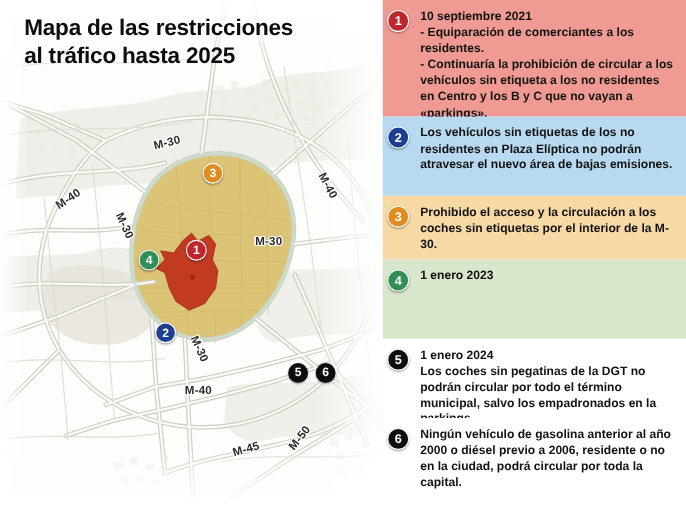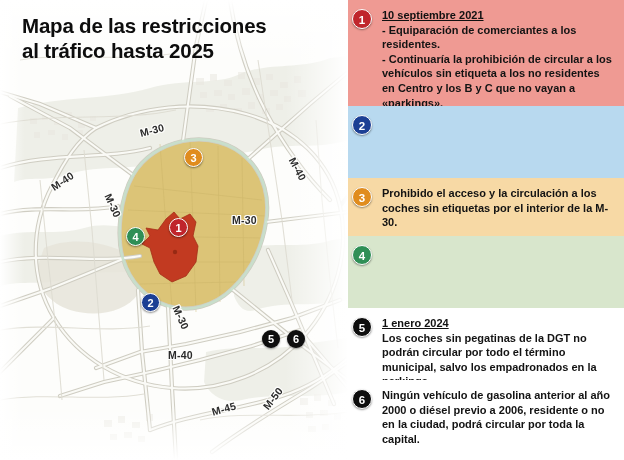--- a/index.html
+++ b/index.html
@@ -121,21 +121,20 @@
     border: 1.5px solid #ffffff;
     box-sizing: border-box;
     box-shadow: 0 1px 2px rgba(0,0,0,.4);
   }
   .legend-date {
     font-size: 11px;
     font-weight: 700;
     color: #111111;
     line-height: 1.32;
     margin-bottom: 0px;
-    text-decoration: underline;
   }
   .legend-text {
     font-size: 11px;
     font-weight: 700;
     color: #131313;
     line-height: 1.33;
     white-space: pre-line;
   }
 </style>
 </head>
@@ -363,27 +362,29 @@
 
   <div class="legend" id="legend">
       <div class="legend-item" style="background: rgb(239, 154, 147); height: 106px;">
         <div class="legend-badge" style="background: rgb(192, 37, 44);">1</div>
         <div class="legend-date">10 septiembre 2021</div>
         <div class="legend-text">- Equiparación de comerciantes a los residentes.
 - Continuaría la prohibición de circular a los vehículos sin etiqueta a los no residentes en Centro y los B y C que no vayan a «parkings».</div>
       </div>
       <div class="legend-item" style="background: rgb(184, 217, 239); height: 72px;">
         <div class="legend-badge" style="background: rgb(28, 63, 148);">2</div>
+        <div class="legend-text">Los vehículos sin etiquetas de los no residentes en Plaza Elíptica no podrán atravesar el nuevo área de bajas emisiones.</div>
       </div>
       <div class="legend-item" style="background: rgb(247, 217, 165); height: 58px;">
         <div class="legend-badge" style="background: rgb(224, 140, 30);">3</div>
         <div class="legend-text">Prohibido el acceso y la circulación a los coches sin etiquetas por el interior de la M-30.</div>
       </div>
       <div class="legend-item" style="background: rgb(216, 230, 204); height: 72px;">
         <div class="legend-badge" style="background: rgb(47, 143, 86);">4</div>
+        <div class="legend-date">1 enero 2023</div>
       </div>
       <div class="legend-item" style="background: rgb(255, 255, 255); height: 72px;">
         <div class="legend-badge" style="background: rgb(14, 14, 14); border-color: rgb(255, 255, 255);">5</div>
         <div class="legend-date">1 enero 2024</div>
         <div class="legend-text">Los coches sin pegatinas de la DGT no podrán circular por todo el término municipal, salvo los empadronados en la parkings.</div>
       </div>
       <div class="legend-item" style="background: rgb(255, 255, 255); height: 80px;">
         <div class="legend-badge" style="background: rgb(14, 14, 14); border-color: rgb(255, 255, 255);">6</div>
         <div class="legend-text">Ningún vehículo de gasolina anterior al año 2000 o diésel previo a 2006, residente o no en la ciudad, podrá circular por toda la capital.</div>
       </div>

